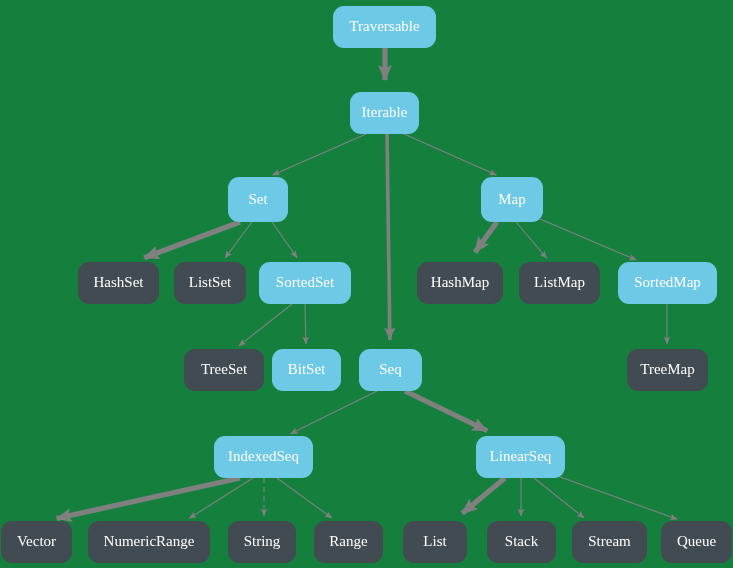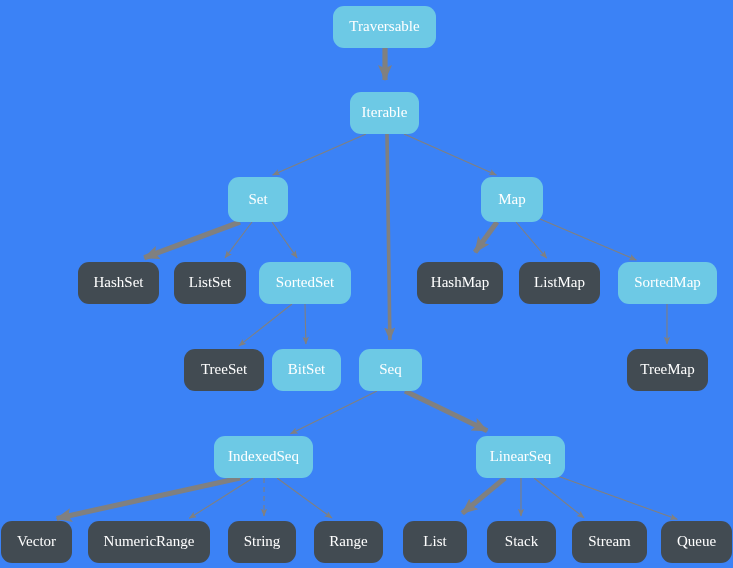--- a/index.html
+++ b/index.html
@@ -8,21 +8,21 @@
     padding: 0;
     background: #ffffff;
   }
   body {
     font-family: "Liberation Serif", "DejaVu Serif", serif;
   }
   #diagram-root {
     position: relative;
     width: 733px;
     height: 568px;
-    background: #3b82f6;
+    background: #15803d;
     overflow: hidden;
   }
   #diagram-svg {
     position: absolute;
     left: 0;
     top: 0;
     width: 733px;
     height: 568px;
     display: block;
   }

